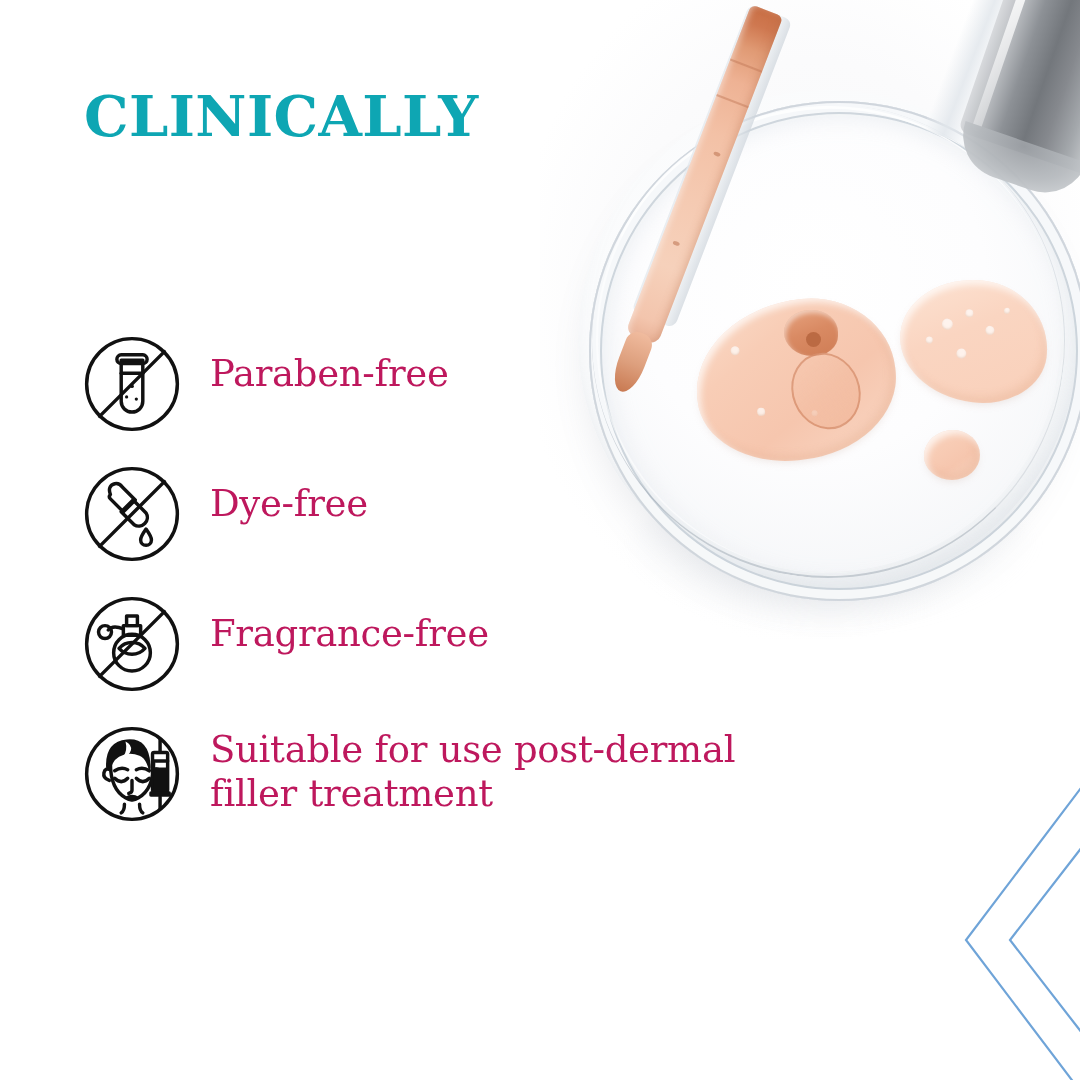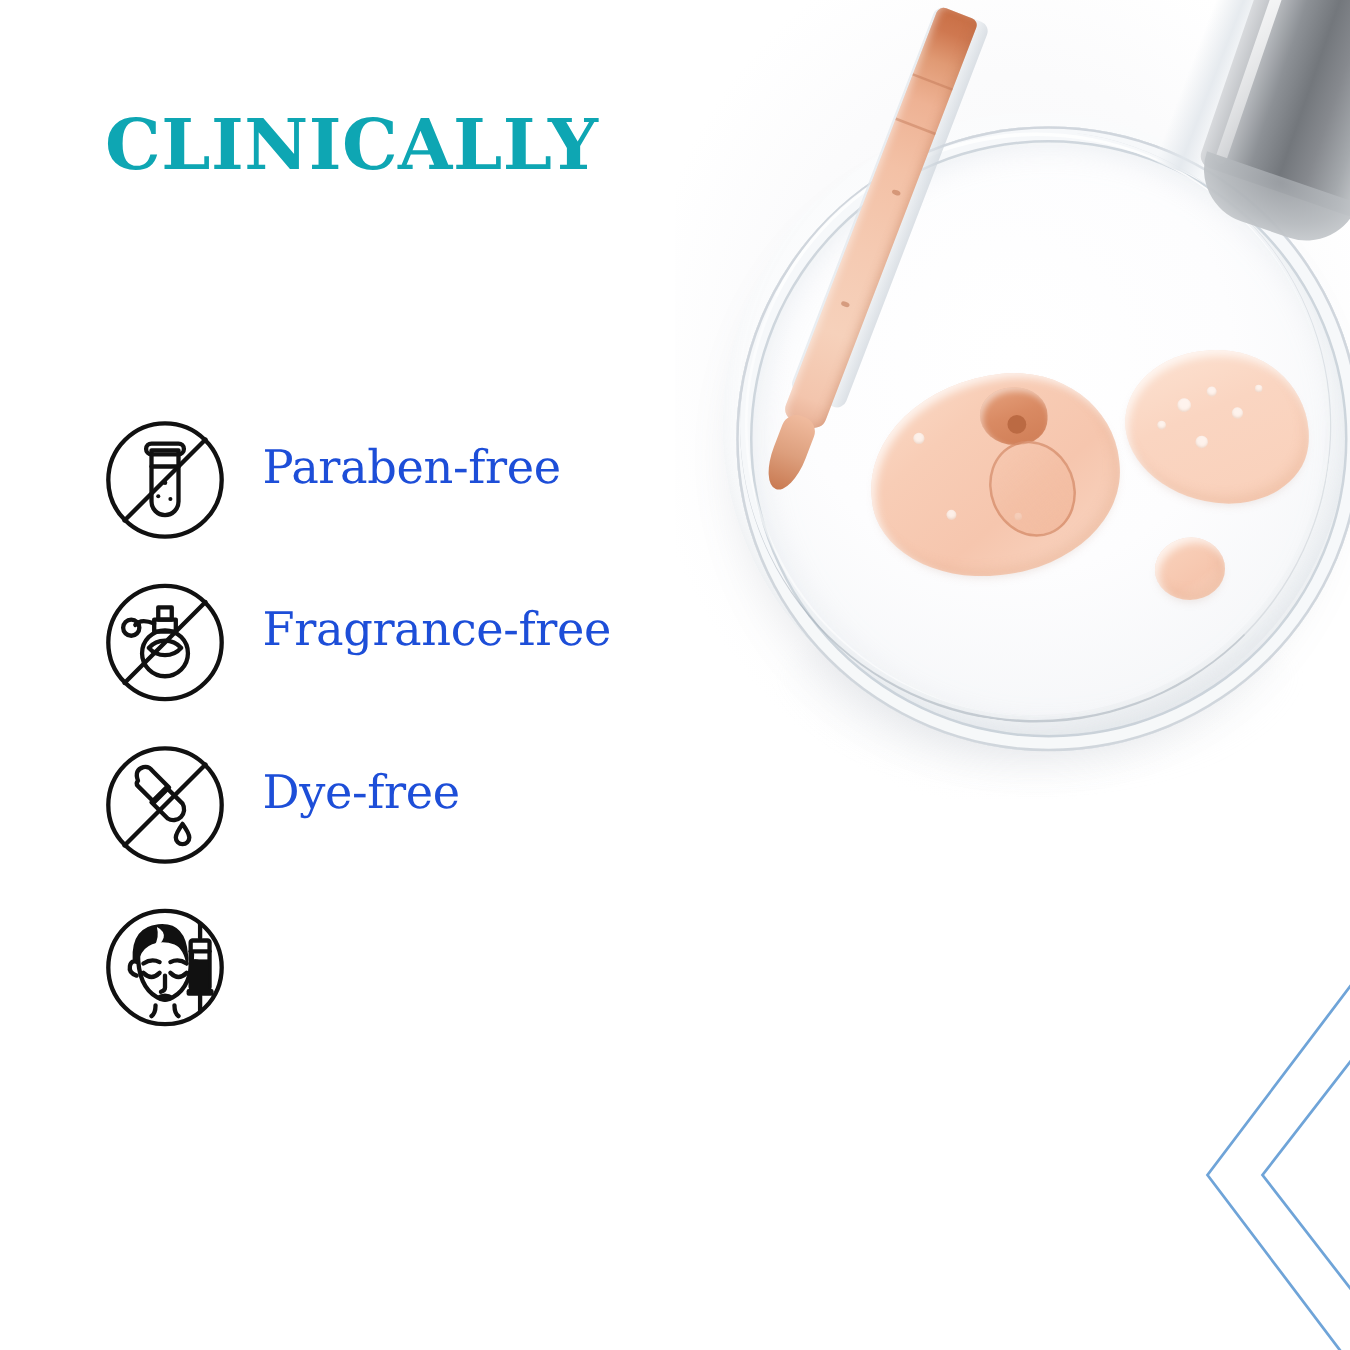--- a/index.html
+++ b/index.html
@@ -248,21 +248,21 @@
     flex:0 0 auto;
     width:108px;height:108px;
     margin-right:24px;
   }
   .feature .ico svg{display:block;width:108px;height:108px;}
   .feature .txt{
     font-family:"DejaVu Serif", serif;
     font-weight:400;
     font-size:37px;
     line-height:1.18;
-    color:#1d4ed8;
+    color:#be185d;
     padding-top:22px;
     letter-spacing:-0.3px;
   }
   .feature.two-line .txt{padding-top:8px;}
 
   
   .chevrons{
     position:absolute;
     right:-4px;bottom:-6px;
     width:230px;height:420px;
@@ -344,44 +344,44 @@
         </svg>
       </span>
       <span class="txt">Paraben-free</span>
     </div>
 
     <div class="feature">
       <span class="ico">
         <svg viewBox="0 0 100 100" fill="none" stroke="#111" stroke-width="3.2" stroke-linecap="round" stroke-linejoin="round">
           <circle cx="50" cy="50" r="42"></circle>
           <line x1="20" y1="80" x2="80" y2="20"></line>
+          <path d="M30 32 q-3 -8 4 -10 q4 -1 7 3 l12 12 l-11 11 l-12 -12 q-2 -2 0 -4z"></path>
+          <path d="M51 37 l12 12 a8 8 0 0 1 -11 11 l-12 -12z"></path>
+          <path d="M63 64 q5 7 5 10 a5 5 0 0 1 -10 0 q0 -3 5 -10z"></path>
+        </svg>
+      </span>
+      <span class="txt">Dye-free</span>
+    </div>
+
+    <div class="feature">
+      <span class="ico">
+        <svg viewBox="0 0 100 100" fill="none" stroke="#111" stroke-width="3.2" stroke-linecap="round" stroke-linejoin="round">
+          <circle cx="50" cy="50" r="42"></circle>
+          <line x1="20" y1="80" x2="80" y2="20"></line>
           <path d="M38 54 a16 16 0 0 0 24 0 a16 16 0 0 0 -24 0z"></path>
           <circle cx="50" cy="58" r="17"></circle>
           <rect x="42" y="33" width="16" height="9"></rect>
           <rect x="45" y="24" width="10" height="9"></rect>
           <path d="M42 36 q-10 -4 -14 1"></path>
           <circle cx="25" cy="39" r="6"></circle>
         </svg>
       </span>
       <span class="txt">Fragrance-free</span>
     </div>
 
-    <div class="feature">
-      <span class="ico">
-        <svg viewBox="0 0 100 100" fill="none" stroke="#111" stroke-width="3.2" stroke-linecap="round" stroke-linejoin="round">
-          <circle cx="50" cy="50" r="42"></circle>
-          <line x1="20" y1="80" x2="80" y2="20"></line>
-          <path d="M30 32 q-3 -8 4 -10 q4 -1 7 3 l12 12 l-11 11 l-12 -12 q-2 -2 0 -4z"></path>
-          <path d="M51 37 l12 12 a8 8 0 0 1 -11 11 l-12 -12z"></path>
-          <path d="M63 64 q5 7 5 10 a5 5 0 0 1 -10 0 q0 -3 5 -10z"></path>
-        </svg>
-      </span>
-      <span class="txt">Dye-free</span>
-    </div>
-
     <div class="feature two-line">
       <span class="ico">
         <svg viewBox="0 0 100 100" fill="none" stroke="#111" stroke-width="3.2" stroke-linecap="round" stroke-linejoin="round">
           <circle cx="50" cy="50" r="42"></circle>
 
           <path d="M26 44 q-1 -24 19 -26 q20 -2 22 22 q1 6 -1 9 q-2 -13 -9 -16 q-10 -4 -19 1 q-7 4 -8 14 q-2 -1 -4 -4z" fill="#111" stroke="none"></path>
           <path d="M44 20 q2 8 -2 14 q5 0 7 -6 q1 -5 -5 -8z" fill="#fff" stroke="none"></path>
 
           <path d="M30 40 q0 24 14 32 q3 2 6 2 q3 0 6 -2 q14 -8 14 -32"></path>
 
@@ -401,20 +401,21 @@
           <path d="M57 78 q0 6 3 8"></path>
 
           <line x1="76" y1="18" x2="76" y2="28"></line>
           <rect x="69" y="30" width="14" height="36" rx="1.5"></rect>
           <line x1="69" y1="38" x2="83" y2="38"></line>
           <rect x="70" y="44" width="12" height="22" fill="#111" stroke="none"></rect>
           <rect x="66" y="66" width="20" height="5" rx="1.5" fill="#111" stroke="none"></rect>
           <line x1="76" y1="71" x2="76" y2="82"></line>
         </svg>
       </span>
+      <span class="txt">Suitable for use post-dermal filler treatment</span>
     </div>
 
   </div>
 
   <div class="chevrons">
     <svg viewBox="0 0 230 420" fill="none" stroke="#6FA4D8" stroke-width="2.2">
       <polyline points="236,110 112,274 236,438"></polyline>
       <polyline points="252,150 156,274 252,398"></polyline>
     </svg>
   </div>

